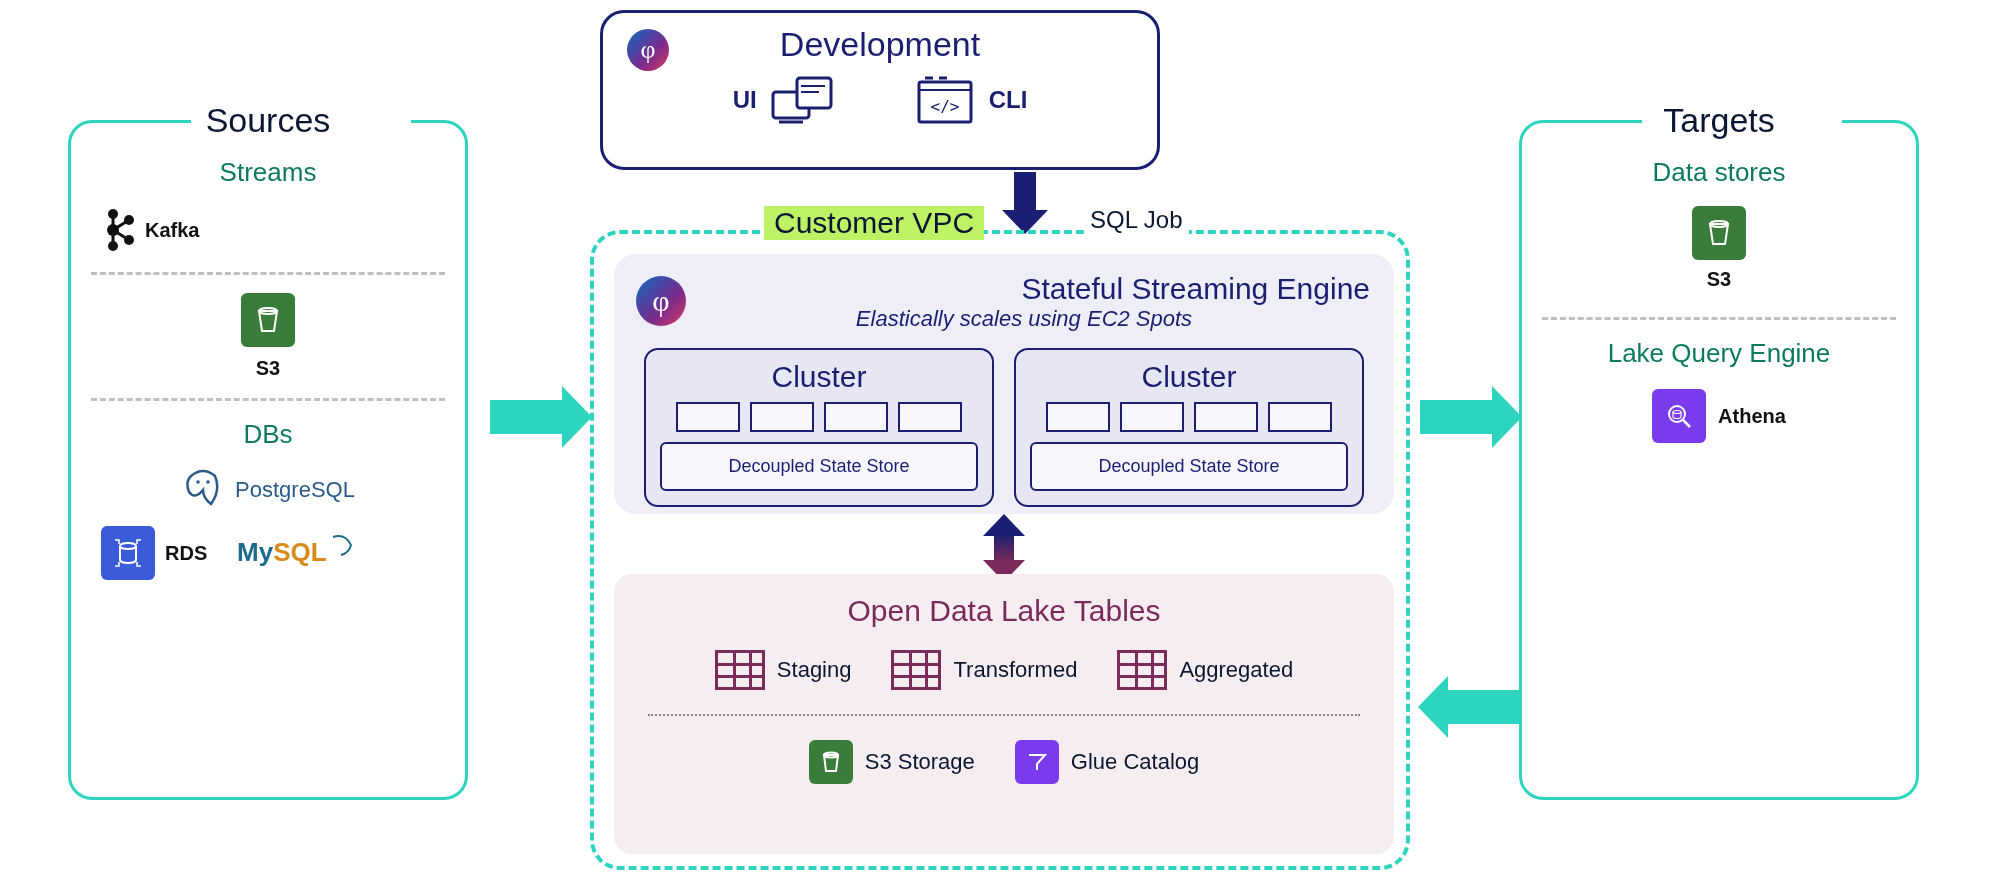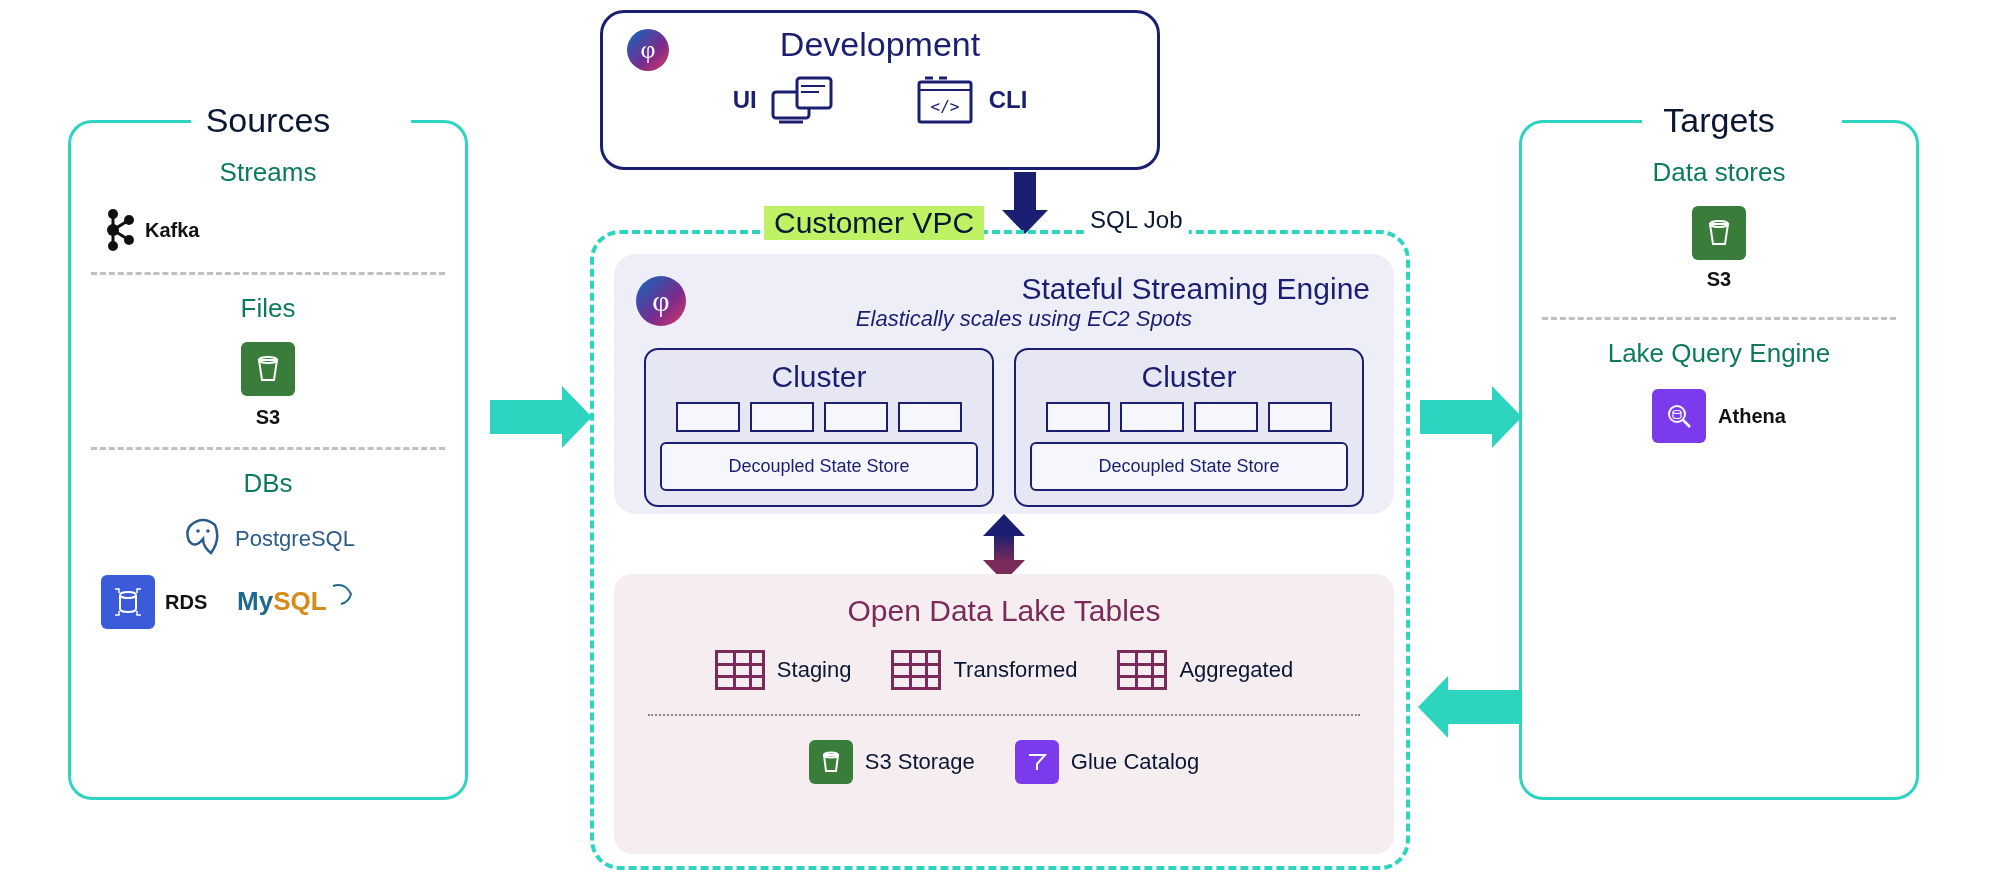--- a/index.html
+++ b/index.html
@@ -272,21 +272,20 @@
           <line x1="12" y1="8" x2="12" y2="40" stroke="#111" stroke-width="3"></line>
           <line x1="12" y1="24" x2="28" y2="14" stroke="#111" stroke-width="3"></line>
           <line x1="12" y1="24" x2="28" y2="34" stroke="#111" stroke-width="3"></line>
         </svg>
         <span class="src-label">Kafka</span>
       </div>
     </div>
 
     <hr class="thin-divider">
 
-    <div class="section-title">Files</div>
     <div class="src-row" style="justify-content:center">
       <div class="src-item" style="flex-direction:column">
         <span class="sqicon" style="background:#3a7d3a">
           <svg width="30" height="30">
               <path d="M6 6 H24 L21 26 H9 Z" fill="none" stroke="#fff" stroke-width="2"></path>
               <ellipse cx="15" cy="6" rx="9" ry="3" fill="none" stroke="#fff" stroke-width="2"></ellipse>
             </svg>
         </span>
         <span class="src-label">S3</span>
       </div>

